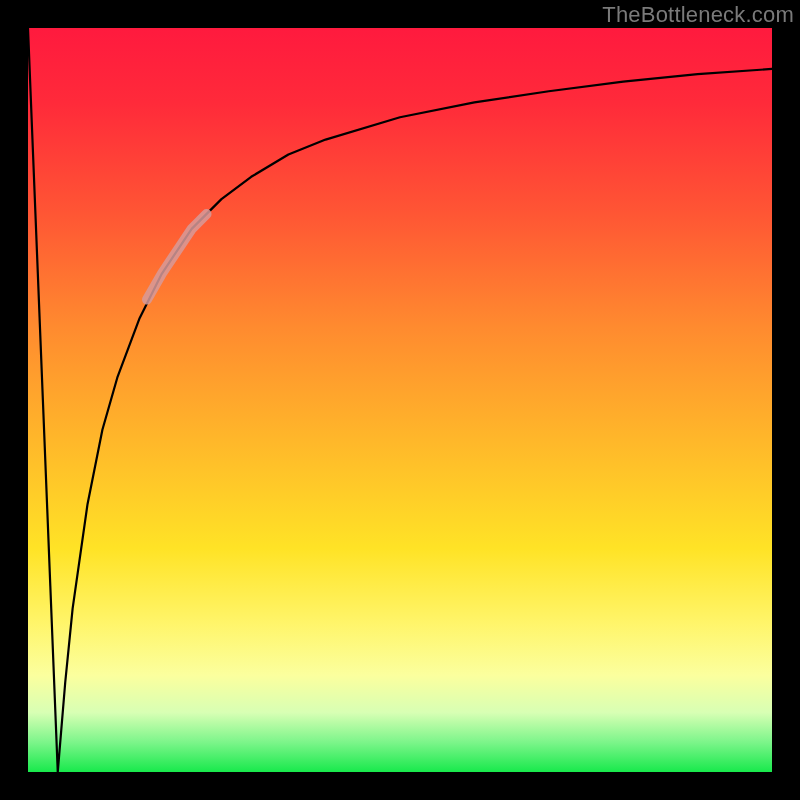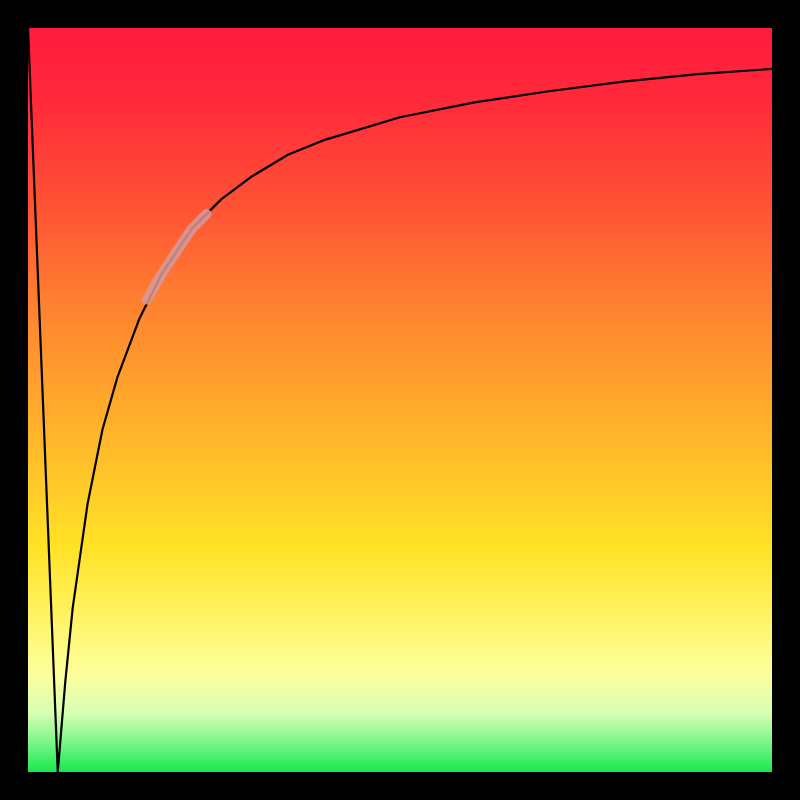--- a/index.html
+++ b/index.html
@@ -60,13 +60,14 @@
 </head>
 <body>
 
 <div class="frame">
   <div class="plot-area">
     <svg class="curve" viewBox="0 0 744 744" preserveAspectRatio="none">
       <path d="M0.00 0.00 L7.44 186.00 L14.88 372.00 L22.32 558.00 L29.76 744.00 L29.76 744.00 L37.20 654.72 L44.64 580.32 L59.52 476.16 L74.40 401.76 L89.28 349.68 L111.60 290.16 L133.92 245.52 L163.68 200.88 L193.44 171.12 L223.20 148.80 L260.40 126.48 L297.60 111.60 L372.00 89.28 L446.40 74.40 L520.80 63.24 L595.20 53.57 L669.60 46.13 L744.00 40.92" fill="none" stroke="#000000" stroke-width="2.2" stroke-linejoin="round" stroke-linecap="round"></path>
       <path d="M119.04 271.56 L133.92 245.52 L148.80 223.20 L163.68 200.88 L178.56 186.00" fill="none" stroke="#d79a9a" stroke-width="10" stroke-linecap="round" opacity="0.85"></path>
     </svg>
   </div>
+  <div class="watermark">TheBottleneck.com</div>
 </div>
 
 </body></html>

